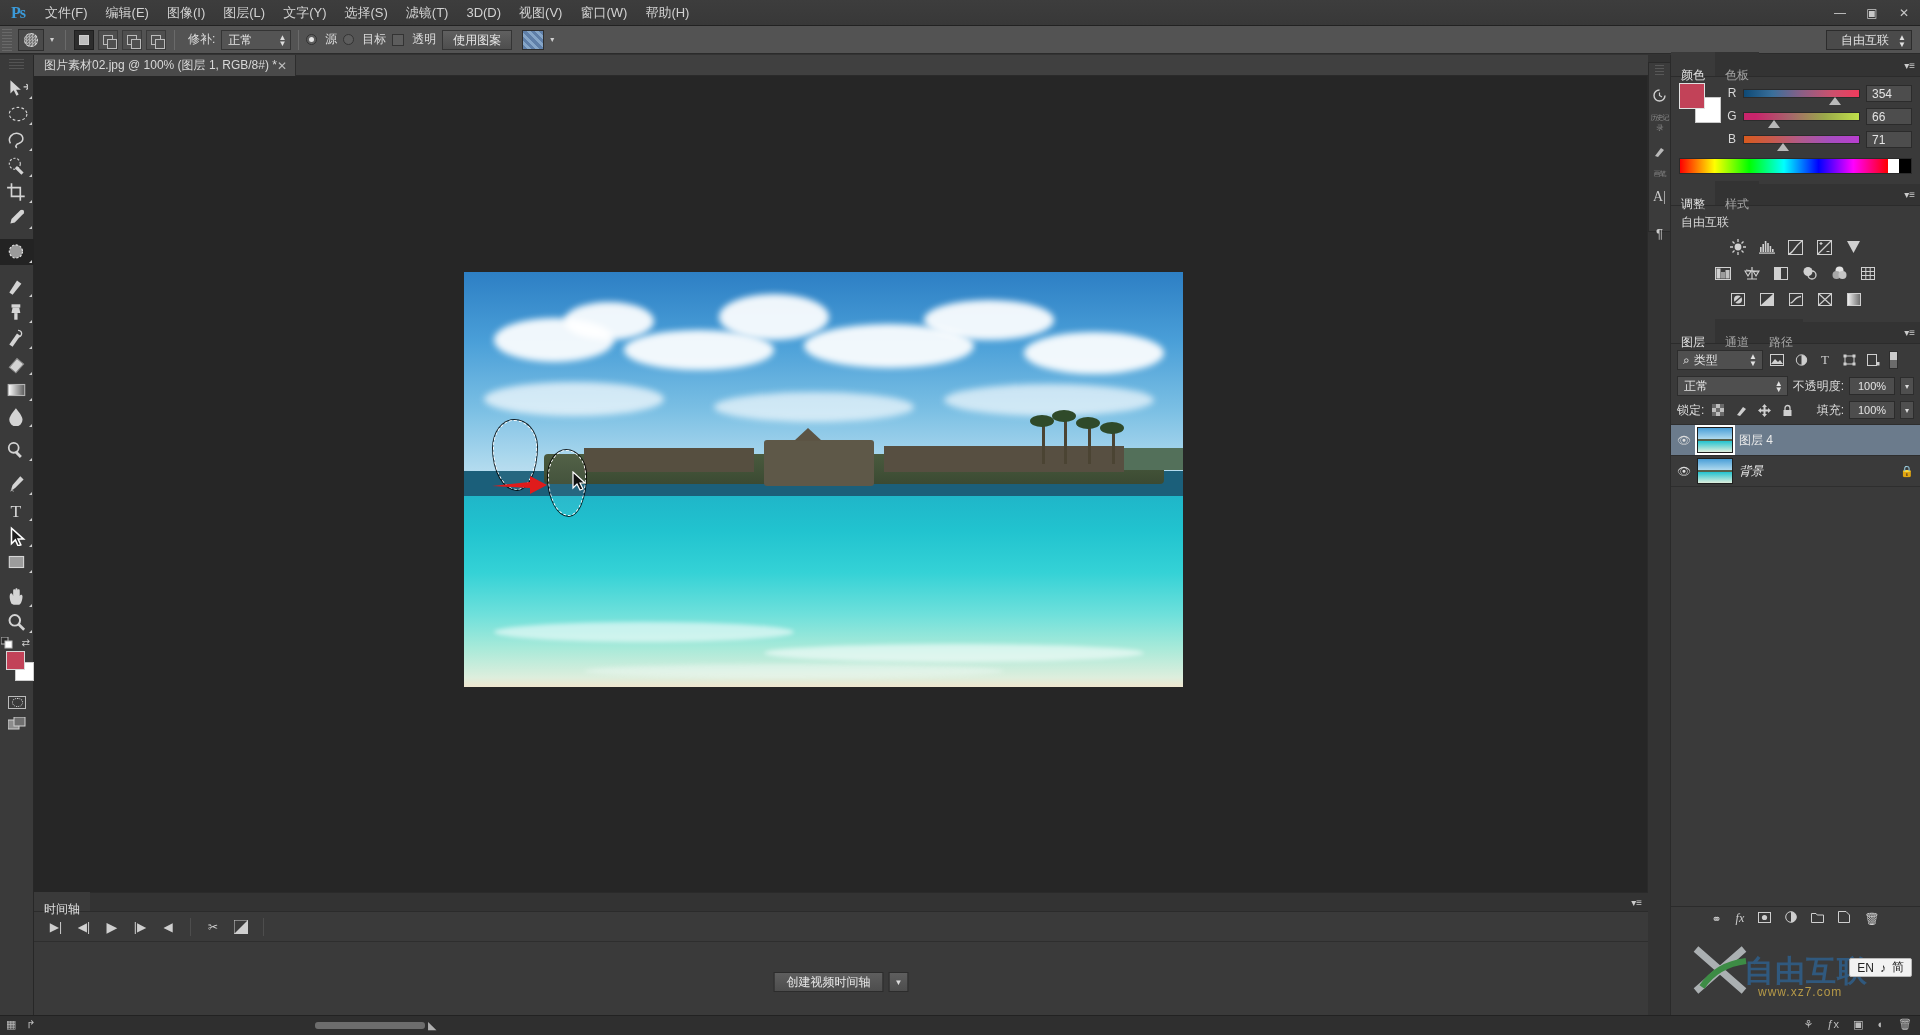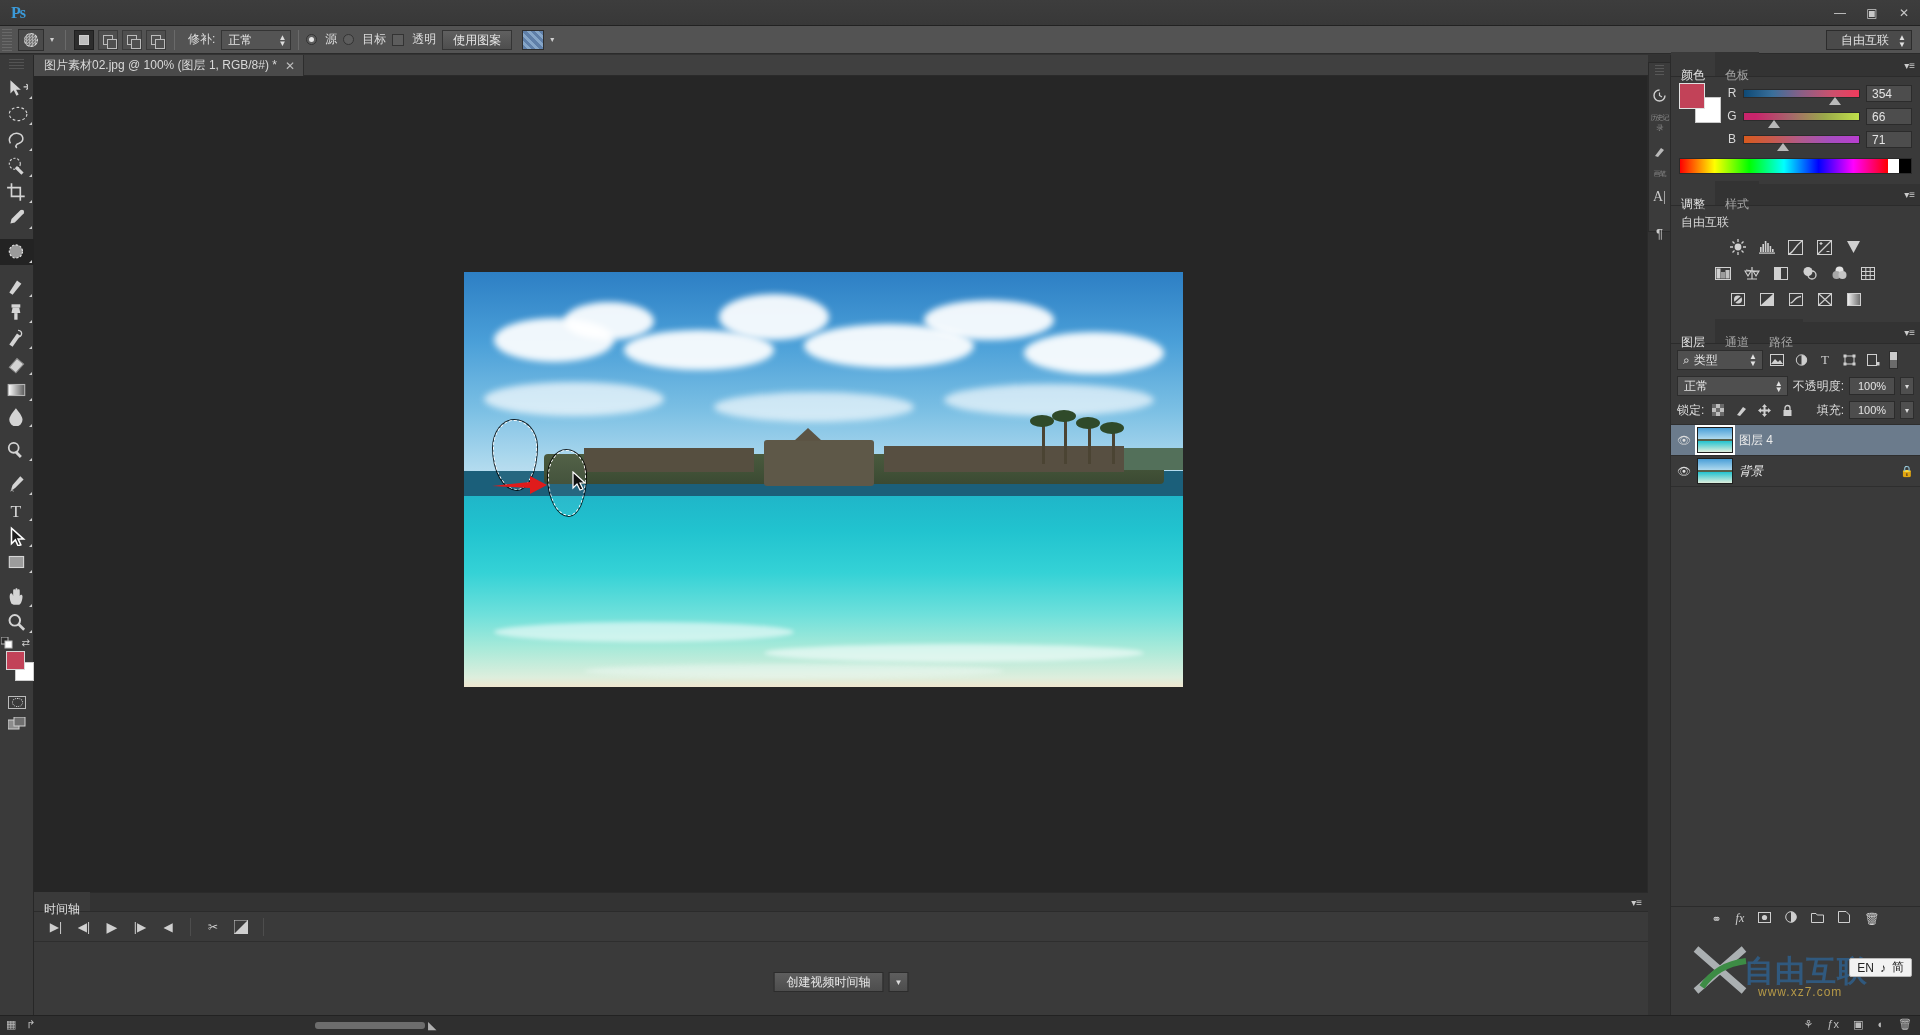--- a/index.html
+++ b/index.html
@@ -77,21 +77,21 @@
   .sw-def{position:absolute;left:1px;top:-12px;}
   .qmask{width:34px;height:22px;display:flex;align-items:center;justify-content:center;}
   .qmask .box{width:18px;height:13px;border:1px solid #bbb;display:flex;align-items:center;justify-content:center;}
   .qmask .box:after{content:"";width:9px;height:7px;border:1px dotted #ddd;border-radius:50%;}
   .scrmode{width:34px;height:22px;display:flex;align-items:center;justify-content:center;}
 
   
   .doc-tabbar{position:absolute; left:34px; top:55px; right:272px; height:21px;
     background:#404040; border-bottom:1px solid #2a2a2a;}
   .doc-tab{display:inline-flex; align-items:center; height:21px; background:#4a4a4a;
-    border-right:1px solid #2d2d2d; padding:0 8px 0 10px; color:#d8d8d8; font-size:12px; gap:8px;}
+    border-right:1px solid #2d2d2d; padding:0 8px 0 10px; color:#d8d8d8; font-size:12px; }
   .doc-tab .x{color:#bdbdbd; font-size:12px;}
 
   
   .canvas-area{position:absolute; left:34px; top:76px; right:272px; bottom:143px;
     background:#262626; border-right:1px solid #2a2a2a;}
   .photo{position:absolute; left:430px; top:196px; width:719px; height:415px;
      overflow:hidden; background:#1b5f7a;}
   .sky{position:absolute;left:0;top:0;width:100%;height:48%;
     background:linear-gradient(#2d7fc4 0%,#4a9fd8 35%,#7cc0e4 70%,#b4dcef 100%);}
   .cloud{position:absolute;border-radius:50%;background:rgba(255,255,255,.92);filter:blur(3px);}
@@ -217,20 +217,33 @@
   .ime{position:absolute;right:8px;bottom:58px;background:#f2f2f2;border:1px solid #b8b8b8;
     height:19px;display:flex;align-items:center;gap:6px;padding:0 7px;color:#222;font-size:12px;border-radius:2px;}
 </style>
 </head>
 <body>
 
 <div class="app">
 
   <div class="menubar">
     <div class="ps-logo">Ps</div>
+    <div id="menu-items" style="display:flex">
+        <div class="menu-item">文件(F)</div>
+        <div class="menu-item">编辑(E)</div>
+        <div class="menu-item">图像(I)</div>
+        <div class="menu-item">图层(L)</div>
+        <div class="menu-item">文字(Y)</div>
+        <div class="menu-item">选择(S)</div>
+        <div class="menu-item">滤镜(T)</div>
+        <div class="menu-item">3D(D)</div>
+        <div class="menu-item">视图(V)</div>
+        <div class="menu-item">窗口(W)</div>
+        <div class="menu-item">帮助(H)</div>
+      </div>
     <div class="win-btns">
       <div class="win-btn">—</div>
       <div class="win-btn">▣</div>
       <div class="win-btn close">✕</div>
     </div>
   </div>
 
   <div class="optionsbar">
     <div class="grip"></div>
     <div class="tool-preview">

